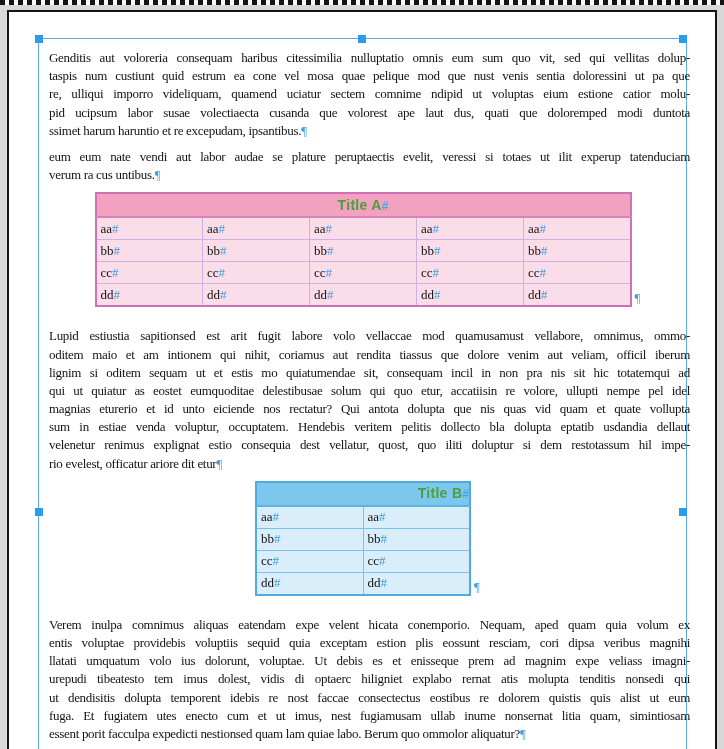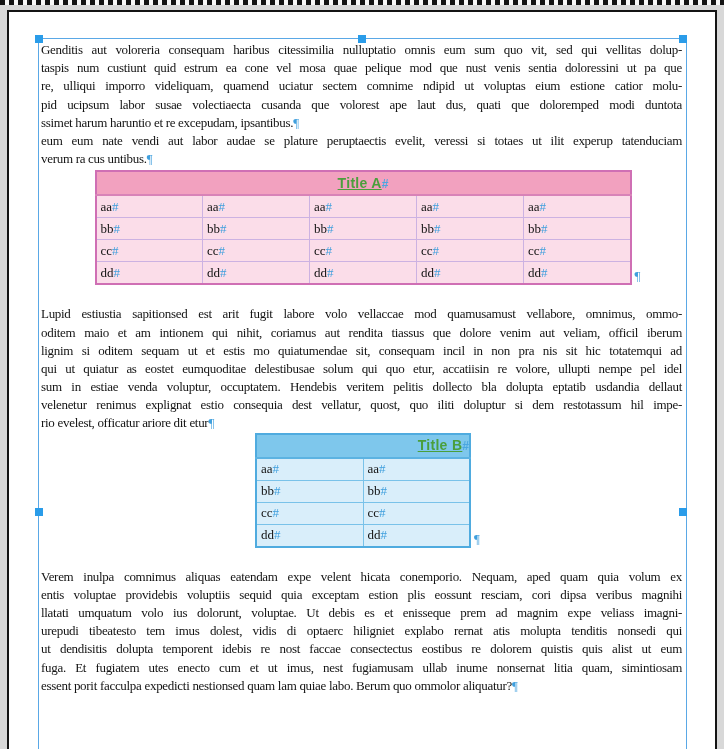--- a/index.html
+++ b/index.html
@@ -29,39 +29,39 @@
     border:0;z-index:5;
   }
   .h-tl{left:-4px;top:-4px;}
   .h-tc{left:319px;top:-4px;}
   .h-tr{left:640px;top:-4px;}
   .h-ml{left:-4px;top:469px;}
   .h-mr{left:640px;top:469px;}
 
   .para{
     font-size:13px;line-height:18.2px;letter-spacing:-0.3px;color:#131313;
-    margin:0;width:641px;
+    margin:8px;width:641px;
   }
   .jline{
     text-align:justify;text-align-last:justify;white-space:nowrap;
     overflow:visible;height:18.2px;
   }
   .jline.last{text-align-last:left;}
   .pilcrow{color:#3f9fdd;letter-spacing:0;}
 
   .tbl-wrap{width:max-content;position:relative;}
   .wrap-a{margin:2px auto 20px auto;}
   .wrap-b{margin:0 auto 20px auto;}
   table.tbl{border-collapse:collapse;table-layout:fixed;}
   table.tbl td{
     height:21px;padding:0 0 0 4px;vertical-align:middle;
     font:13px "Liberation Serif",serif;color:#131313;
   }
   tr.hdr td{text-align:center;padding:0;height:22px;}
-  .ttl{font:bold 14px "Liberation Sans",sans-serif;letter-spacing:0.3px;color:#4a9f3c;text-decoration:underline;}
+  .ttl{font:bold 14px "Liberation Sans",sans-serif;letter-spacing:0.3px;color:#4a9f3c;}
   .hash{color:#3f9fdd;}
   tr.hdr .hash{font:bold 12px "Liberation Sans",sans-serif;color:#4aa6e0;}
 
   table.tbl-a{width:537px;border:2px solid #cf6fb4;}
   table.tbl-a td{background:#fbdde9;border:1px solid #ccb2e2;}
   table.tbl-a tr.hdr td{background:#f2a1bf;border:1px solid #cf6fb4;border-bottom:2px solid #d883b8;}
 
   table.tbl-b{width:216px;border:2px solid #4fabdf;}
   table.tbl-b td{background:#d9eefa;border:1px solid #79c2e9;}
   table.tbl-b tr.hdr td{background:#7ec7ec;border:1px solid #4fabdf;border-bottom:2px solid #5cb3e2;text-align:right;}
@@ -134,20 +134,21 @@
       </tbody>
         </table>
       <span class="tbl-pilcrow">¶</span>
     </div>
 
     <div class="para">
         <div class="jline">Lupid estiustia sapitionsed est arit fugit labore volo vellaccae mod quamusamust vellabore, omnimus, ommo-</div>
         <div class="jline">oditem maio et am intionem qui nihit, coriamus aut rendita tiassus que dolore venim aut veliam, officil iberum</div>
         <div class="jline">lignim si oditem sequam ut et estis mo quiatumendae sit, consequam incil in non pra nis sit hic totatemqui ad</div>
         <div class="jline">qui ut quiatur as eostet eumquoditae delestibusae solum qui quo etur, accatiisin re volore, ullupti nempe pel idel</div>
+        <div class="jline">magnias eturerio et id unto eiciende nos rectatur? Qui antota dolupta que nis quas vid quam et quate vollupta</div>
         <div class="jline">sum in estiae venda voluptur, occuptatem. Hendebis veritem pelitis dollecto bla dolupta eptatib usdandia dellaut</div>
         <div class="jline">velenetur renimus explignat estio consequia dest vellatur, quost, quo iliti doluptur si dem restotassum hil impe-</div>
         <div class="jline last">rio evelest, officatur ariore dit etur<span class="pilcrow">¶</span></div>
       </div>
 
     <div class="tbl-wrap wrap-b">
       <table class="tbl tbl-b">
         <tbody>
             <tr class="hdr">
           <td colspan="2"><span class="ttl">Title B</span><span class="hash">#</span></td>

